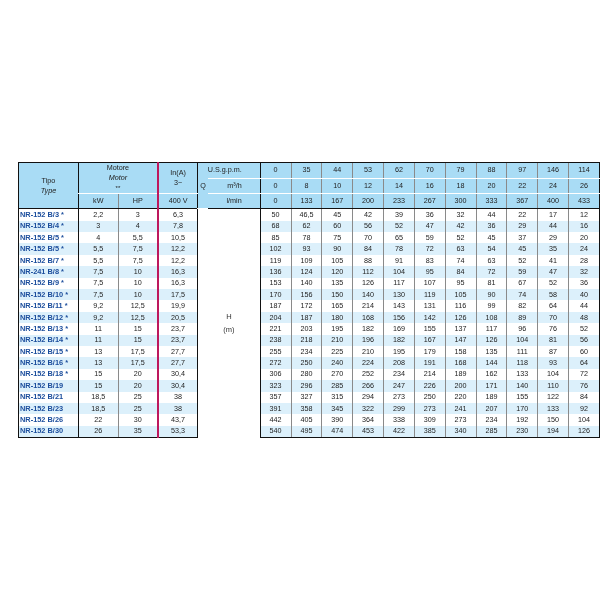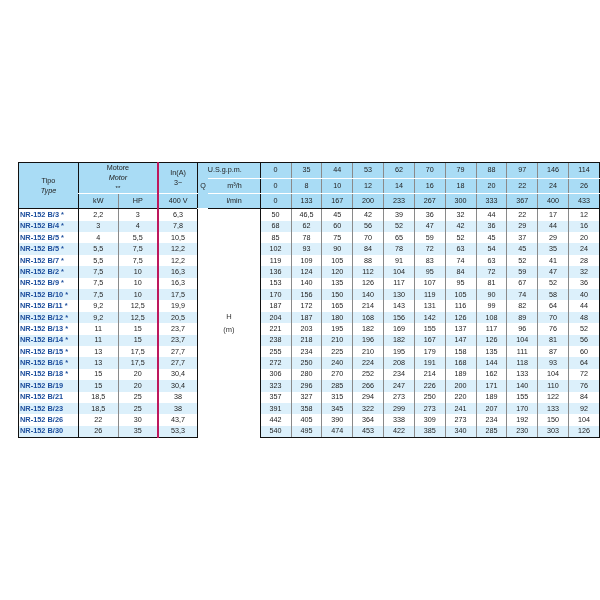--- a/index.html
+++ b/index.html
@@ -195,21 +195,21 @@
         <td>88</td>
         <td>91</td>
         <td>83</td>
         <td>74</td>
         <td>63</td>
         <td>52</td>
         <td>41</td>
         <td class=" last">28</td>
       </tr>
       <tr>
-        <td class="model">NR-152 B/2 *</td>
+        <td class="model">NR-241 B/8 *</td>
         <td class="sep">7,5</td>
         <td>10</td>
         <td class="thick">16,3</td>
         <td class="sep">136</td>
         <td>124</td>
         <td>120</td>
         <td>112</td>
         <td>104</td>
         <td>95</td>
         <td>84</td>
@@ -446,17 +446,17 @@
         <td class="thick">53,3</td>
         <td class="sep">540</td>
         <td>495</td>
         <td>474</td>
         <td>453</td>
         <td>422</td>
         <td>385</td>
         <td>340</td>
         <td>285</td>
         <td>230</td>
-        <td>303</td>
+        <td>194</td>
         <td class=" last">126</td>
       </tr>
     </tbody>
 </table>
 
 </body></html>

